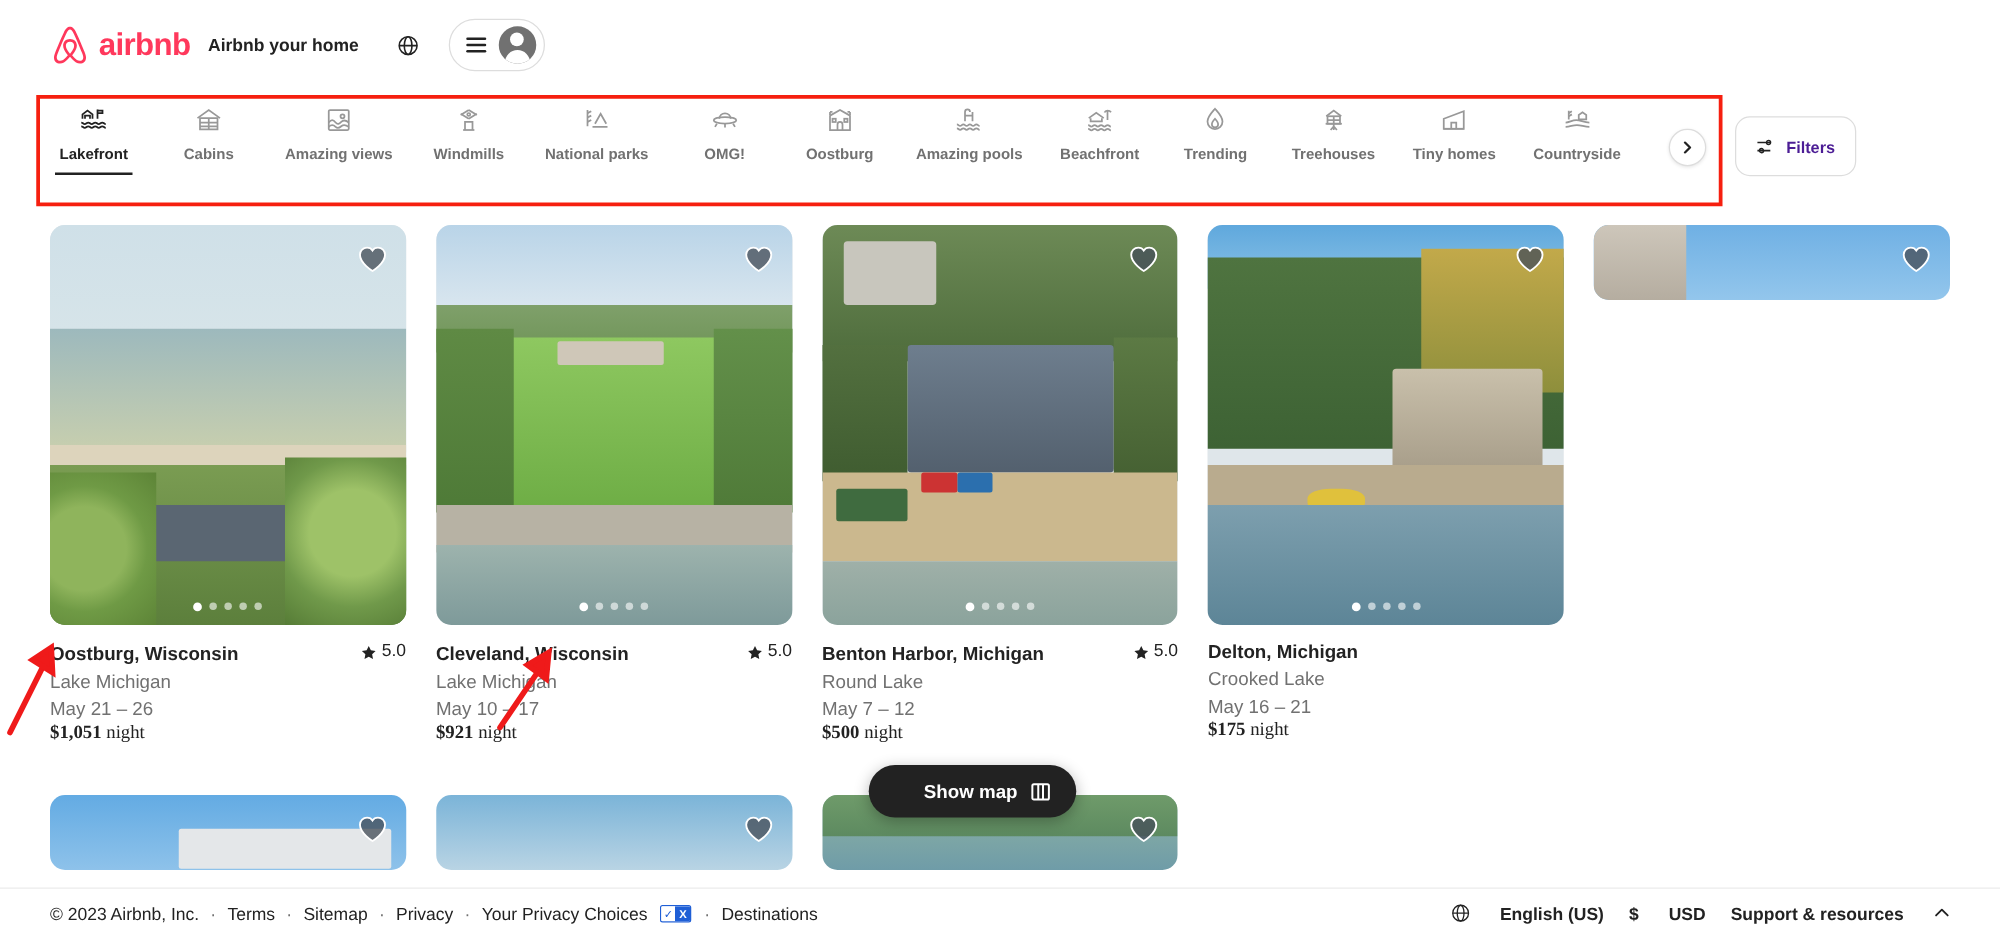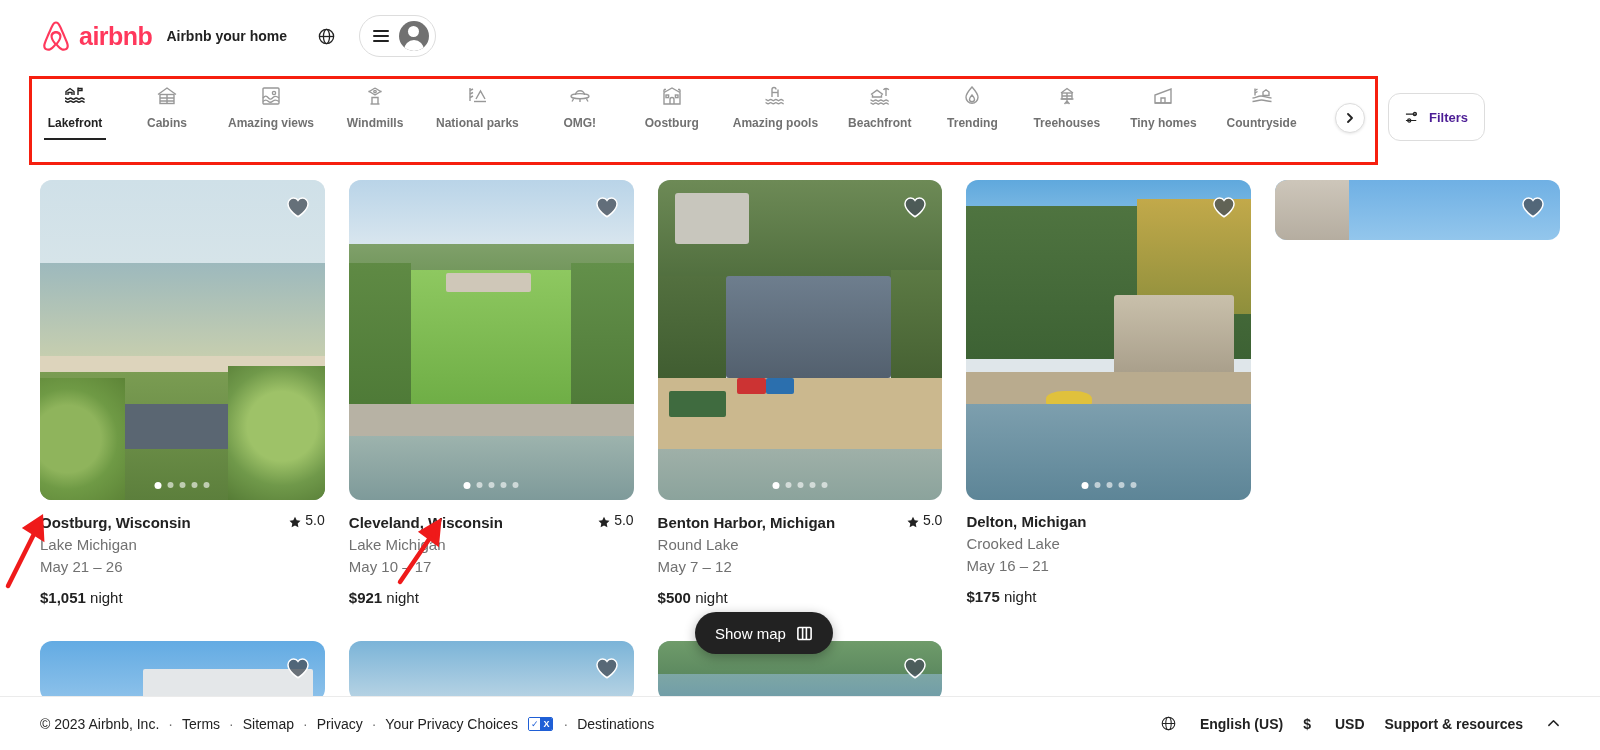--- a/index.html
+++ b/index.html
@@ -126,42 +126,42 @@
     display: flex; gap: 6px; z-index: 4;
   }
   .dots i { width: 6px; height: 6px; border-radius: 50%; background: rgba(255,255,255,0.6); display: block; }
   .dots i.on { background: #fff; width: 7px; height: 7px; }
   .card-body { padding-top: 12px; }
   .card-line1 { display: flex; justify-content: space-between; align-items: baseline; gap: 8px; }
   .card-title { font-size: 15px; font-weight: 600; color: #222; line-height: 19px; }
   .card-rating { font-size: 14px; color: #222; white-space: nowrap; display: flex; align-items: flex-end; gap: 4px; }
   .card-sub { font-size: 15px; color: #717171; line-height: 21px; margin-top: 2px; }
   .card-dates { font-size: 15px; color: #717171; line-height: 21px; margin-top: 1px; }
-  .card-price { font-size: 15px; color: #222; margin-top: 12px; }
+  .card-price { font-size: 15px; color: #222; margin-top: 0; font-family: Liberation Serif, serif; }
   .card-price b { font-weight: 700; }
   .card-price span { font-weight: 400; }
 
   
   .sc { position: absolute; inset: 0; }
   .sky { position:absolute; left:0; right:0; top:0; }
   .water { position:absolute; left:0; right:0; }
   .band { position:absolute; left:0; right:0; }
 
   
   .showmap {
     position: absolute; left: 695px; top: 612px; height: 42px;
     display: flex; align-items: center; gap: 10px; padding: 0 20px;
     background: #222222; color: #fff; border-radius: 24px; cursor: pointer;
     box-shadow: 0 3px 12px rgba(0,0,0,0.3); z-index: 50;
   }
-  .showmap .lbl { font-size: 15px; font-weight: 400; }
+  .showmap .lbl { font-size: 15px; font-weight: 700; margin-left: 24px; }
 
   
   .footer {
-    position: absolute; bottom: 0; left: 0; width: 1600px; height: 54px;
+    position: absolute; bottom: 0; left: 0; width: 1600px; height: 40px;
     background: #fff; border-top: 1px solid #ebebeb;
     display: flex; align-items: center; justify-content: space-between;
     padding: 0 40px; z-index: 55; font-size: 14px; color: #222;
   }
   .foot-left { display: flex; align-items: center; gap: 9px; flex-wrap: nowrap; }
   .foot-left .dot { color: #717171; }
   .foot-left a { color: #222; text-decoration: none; cursor: pointer; white-space: nowrap; }
   .privacy-badge {
     display: inline-flex; align-items: center; height: 14px; border-radius: 2px; overflow: hidden;
     border: 1px solid #1f5fd6; margin: 0 1px;

